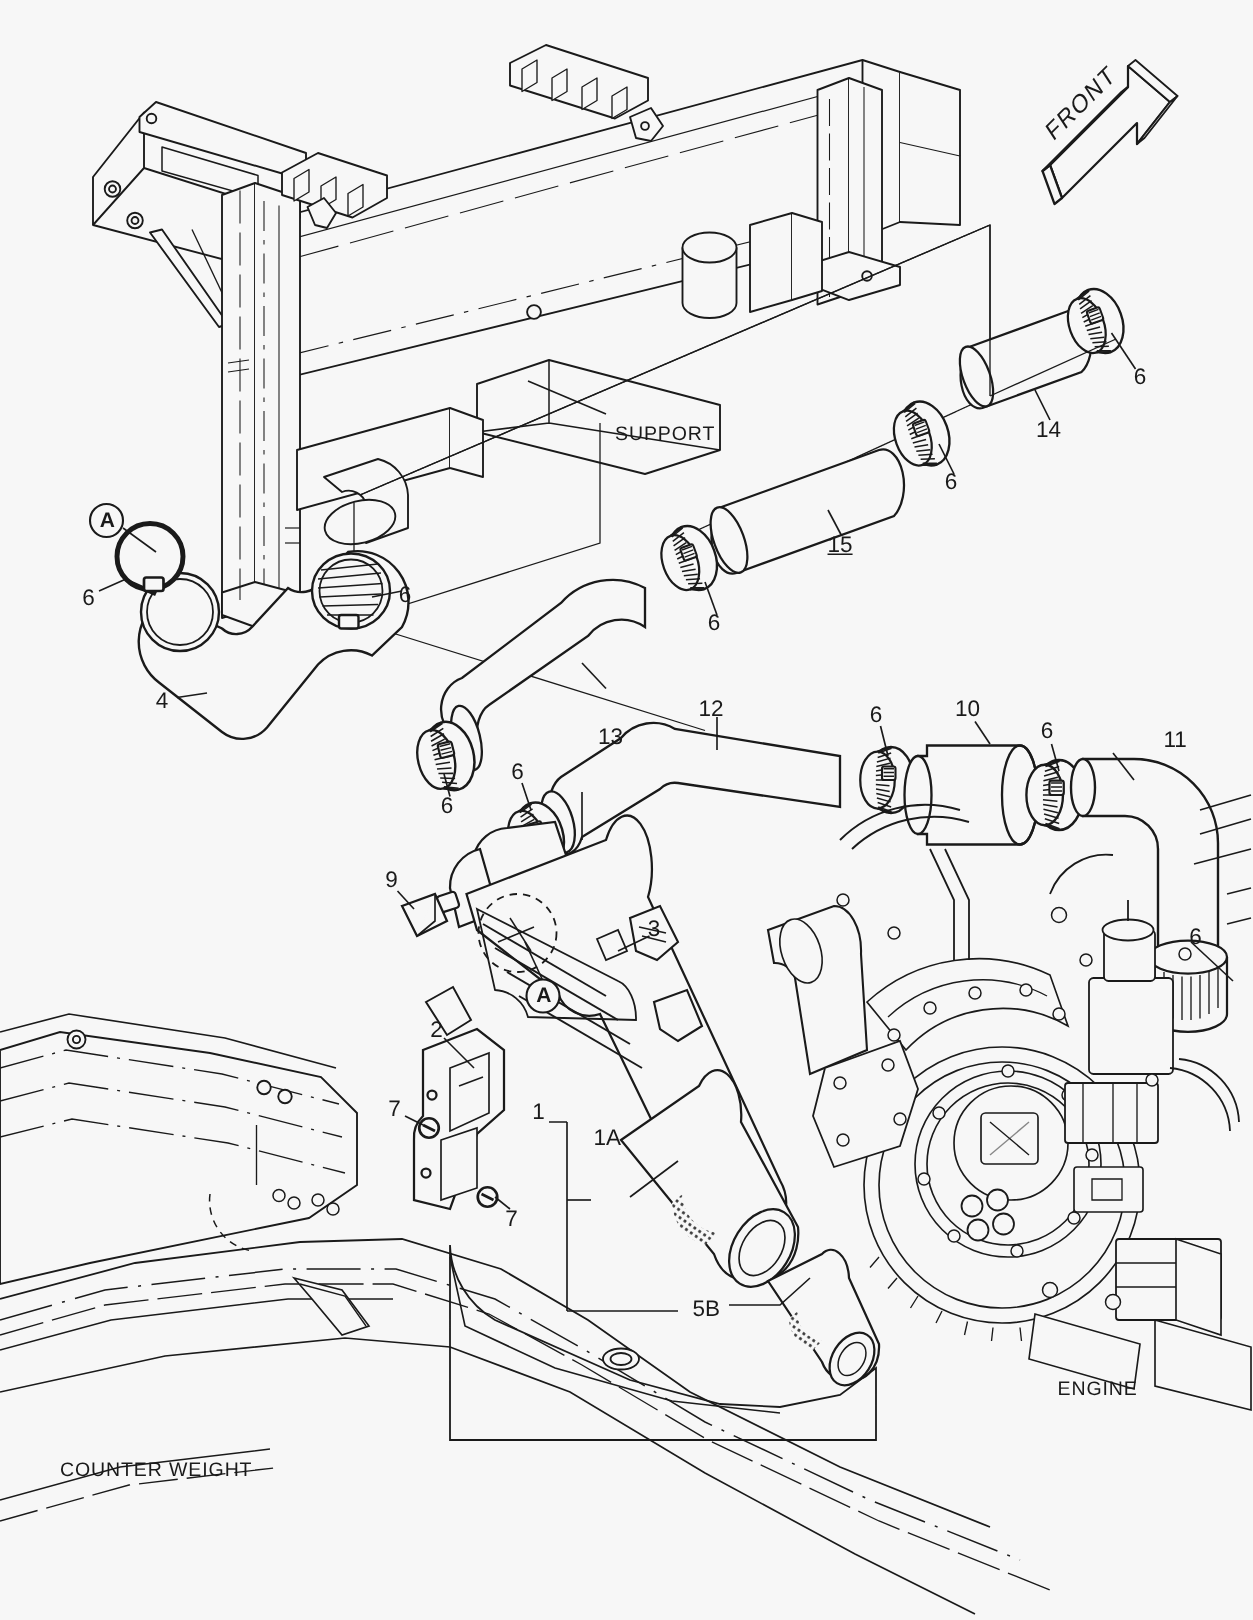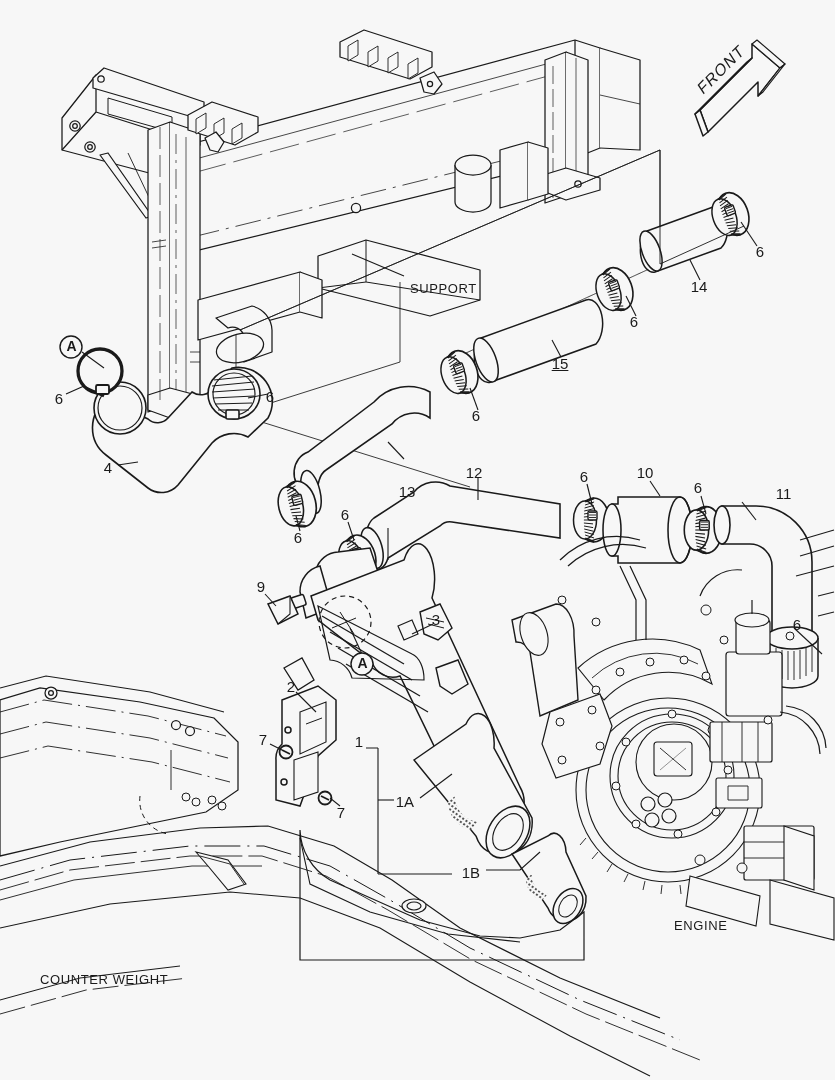--- a/index.html
+++ b/index.html
@@ -514,21 +514,21 @@
     <path d="M700,110 L708,132 L703,136 L695,114 Z"></path>
     <path d="M695,114 L747,62 L752,58 L700,110 Z"></path>
     <path d="M752,44 L757,40 L785,64 L780,68 Z" stroke-width="1.2"></path>
     <path d="M780,68 L785,64 L763,92 L758,96 Z" stroke-width="1.2"></path>
   </g>
 </svg>
 
 <div id="textlayer">
     <div class="lbl big" style="left: 410px; top: 281px;">SUPPORT</div>
     <div class="lbl big" style="left: 40px; top: 972px;">COUNTER WEIGHT</div>
-    <div class="lbl big" style="left: 674px; top: 918px;">ENGINE</div>
+    <div class="lbl big" style="left: 705px; top: 918px;">ENGINE</div>
     <div class="lbl num" style="left: 755.85px; top: 243px;">6</div>
     <div class="lbl num" style="left: 690.7px; top: 278px;">14</div>
     <div class="lbl num" style="left: 629.85px; top: 313px;">6</div>
     <div class="lbl num" style="left: 551.7px; top: 355px; text-decoration: underline;">15</div>
     <div class="lbl num" style="left: 471.85px; top: 407px;">6</div>
     <div class="lbl num" style="left: 66.5px; top: 338px; font-weight: 700; font-size: 14px;">A</div>
     <div class="lbl num" style="left: 54.85px; top: 390px;">6</div>
     <div class="lbl num" style="left: 265.85px; top: 388px;">6</div>
     <div class="lbl num" style="left: 103.85px; top: 459px;">4</div>
     <div class="lbl num" style="left: 398.7px; top: 455px; margin-top: 28px;">13</div>
@@ -540,16 +540,16 @@
     <div class="lbl num" style="left: 693.85px; top: 479px;">6</div>
     <div class="lbl num" style="left: 729.7px; top: 485px; margin-left: 46px;">11</div>
     <div class="lbl num" style="left: 792.85px; top: 616px;">6</div>
     <div class="lbl num" style="left: 256.85px; top: 578px;">9</div>
     <div class="lbl num" style="left: 431.85px; top: 611px;">3</div>
     <div class="lbl num" style="left: 357.5px; top: 655px; font-weight: 700; font-size: 14px;">A</div>
     <div class="lbl num" style="left: 286.85px; top: 678px;">2</div>
     <div class="lbl num" style="left: 258.85px; top: 731px;">7</div>
     <div class="lbl num" style="left: 354.85px; top: 733px;">1</div>
     <div class="lbl num" style="left: 336.85px; top: 804px;">7</div>
-    <div class="lbl num" style="left: 395.7px; top: 793px;">1A</div>
-    <div class="lbl num" style="left: 461.7px; top: 864px;">1B</div>
+    <div class="lbl num" style="left: 395.7px; top: 750px;">1A</div>
+    <div class="lbl num" style="left: 461.7px; top: 864px;">5B</div>
     <div class="lbl" style="left: 700px; top: 82px; font-size: 16px; letter-spacing: 1px; transform-origin: 0px 50%; transform: rotate(-45deg) skewX(-12deg);">FRONT</div>
   </div>
 
 </body></html>

